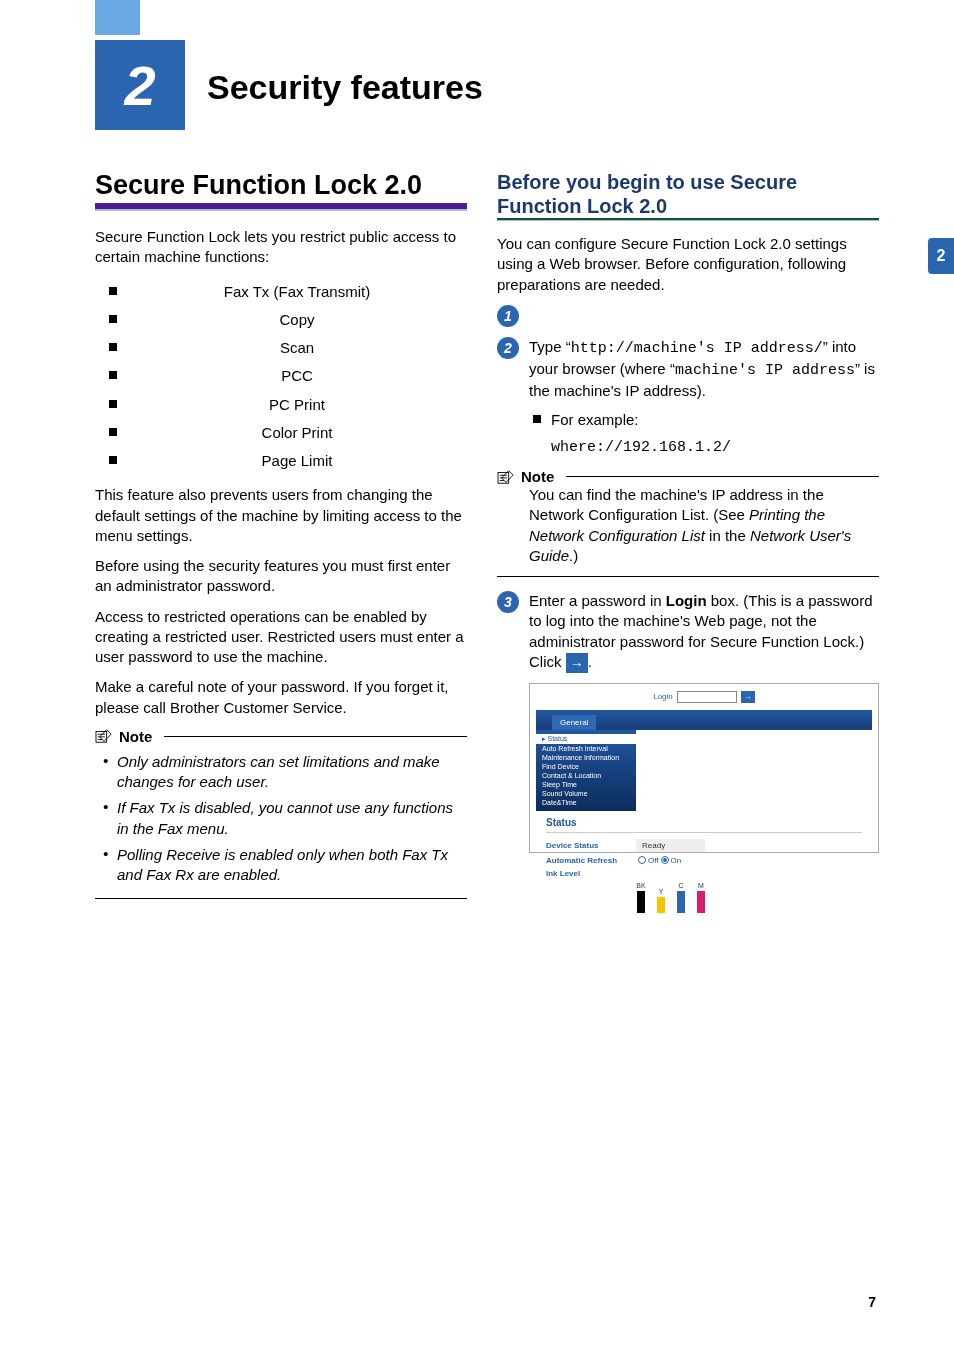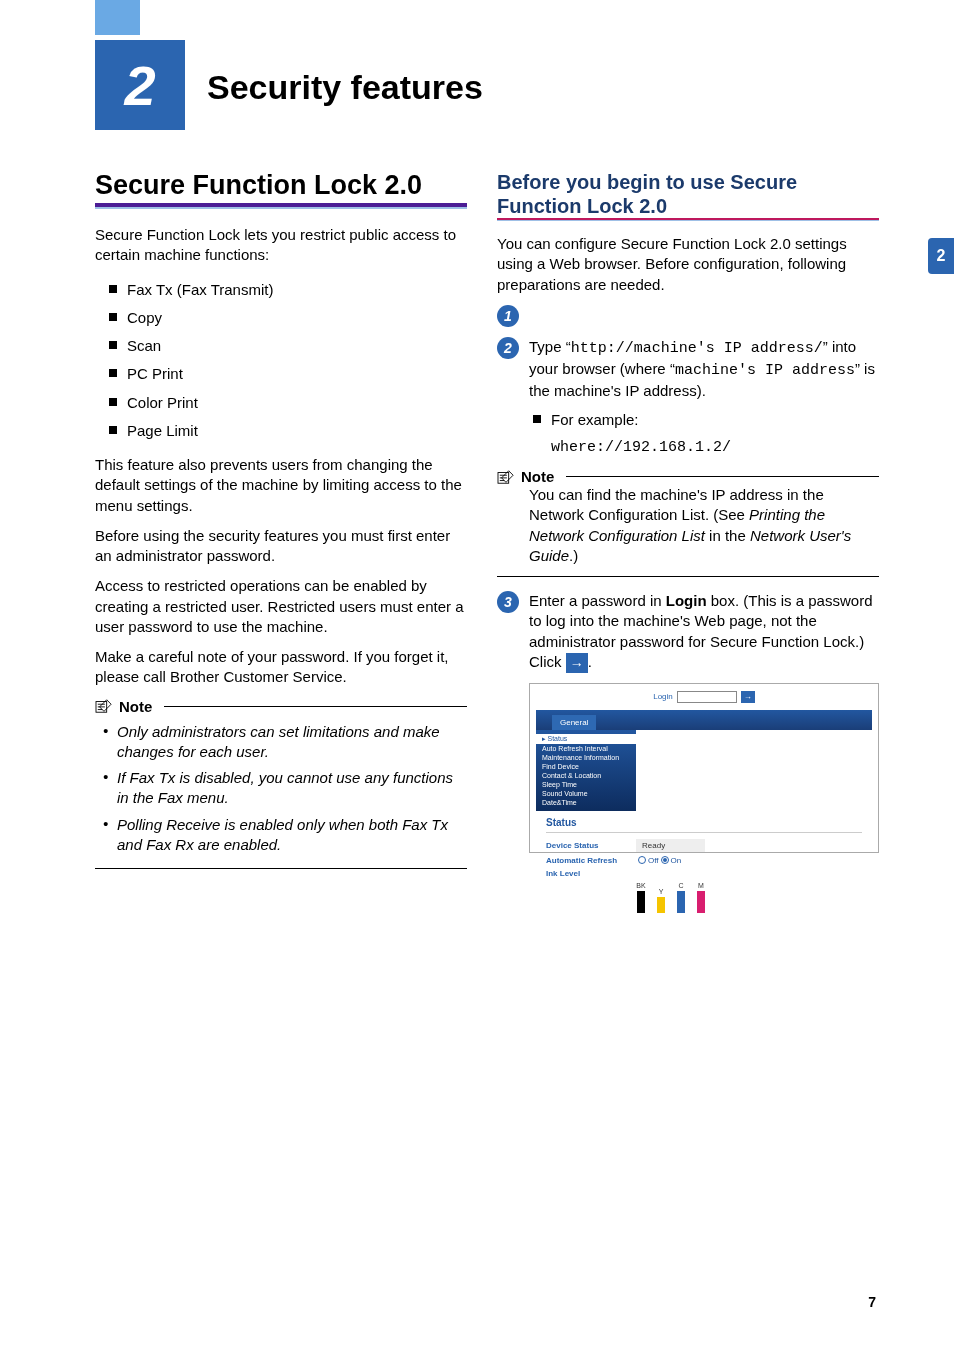--- a/index.html
+++ b/index.html
@@ -5,25 +5,25 @@
   * { box-sizing: border-box; margin:0; padding:0; }
   html,body { width:954px; height:1350px; background:#fff; font-family: Arial, Helvetica, sans-serif; color:#000; }
   .page { position:relative; width:954px; height:1350px; padding:40px 75px 40px 95px; }
   .chapter-head { display:flex; align-items:flex-start; margin-bottom:25px; }
   .chapter-num { width:90px; height:90px; background:#2b65b0; color:#fff; display:flex; align-items:center; justify-content:center; font-size:56px; font-weight:bold; font-style:italic; }
   .accent-strip { position:absolute; top:0; left:95px; width:45px; height:35px; background:#6aa9e4; }
   .chapter-title { font-size:34px; font-weight:bold; margin-left:22px; margin-top:28px; }
   .cols { display:flex; gap:30px; margin-top:40px; }
   .col { width:50%; }
   .h1 { font-size:27px; font-weight:bold; line-height:1.15; margin-bottom:18px; }
-  .h1rule { border-bottom:4px solid #4c1d95; padding-bottom:2px; margin-bottom:18px; box-shadow:0 2px 0 #9fc0e6; }
+  .h1rule { border-bottom:6px solid #4c1d95; padding-bottom:2px; margin-bottom:18px; box-shadow:0 2px 0 #9fc0e6; }
   .h2 { font-size:20px; font-weight:bold; color:#1b3a6b; line-height:1.2; }
-  .h2rule { border-bottom:2px solid #be185d; box-shadow:0 1px 0 #9fc0e6; margin-bottom:14px; }
+  .h2rule { border-bottom:2px solid #14532d; box-shadow:0 1px 0 #9fc0e6; margin-bottom:14px; }
   p { font-size:15px; line-height:1.35; margin:10px 0; }
-  .square-list { list-style:none; margin:8px 0 10px 14px; }
+  .square-list { list-style:none; margin:8px 0 10px 14px;text-align:center; }
   .square-list li { font-size:15px; line-height:1.35; padding:4px 0 4px 18px; position:relative; }
   .square-list li::before { content:""; position:absolute; left:0; top:9px; width:8px; height:8px; background:#000; }
   .dash-list { list-style:none; margin:4px 0 4px 8px;font-style:italic; }
   .dash-list li { font-size:15px; line-height:1.35; padding:3px 0 3px 14px; position:relative; }
   .dash-list li::before { content:"•"; position:absolute; left:0; top:2px; }
   .note-head { display:flex; align-items:center; gap:6px; margin-top:10px; }
   .note-icon { width:18px; height:16px; }
   .note-label { font-weight:bold; font-size:15px; }
   .note-line { flex:1; border-top:1px solid #000; margin-left:6px; }
   .note-end { border-top:1px solid #000; margin-top:10px; }
@@ -78,20 +78,21 @@
 
   <div class="cols">
 
     <div class="col">
       <div class="h1 h1rule">Secure Function Lock 2.0</div>
       <p>Secure Function Lock lets you restrict public access to certain machine functions:</p>
       <ul class="square-list">
         <li>Fax Tx (Fax Transmit)</li>
         <li>Copy</li>
         <li>Scan</li>
+        <li>PCC</li>
         <li>PC Print</li>
         <li>Color Print</li>
         <li>Page Limit</li>
       </ul>
       <p>This feature also prevents users from changing the default settings of the machine by limiting access to the menu settings.</p>
       <p>Before using the security features you must first enter an administrator password.</p>
       <p>Access to restricted operations can be enabled by creating a restricted user. Restricted users must enter a user password to use the machine.</p>
       <p>Make a careful note of your password. If you forget it, please call Brother Customer Service.</p>
 
       <div class="note-head">

